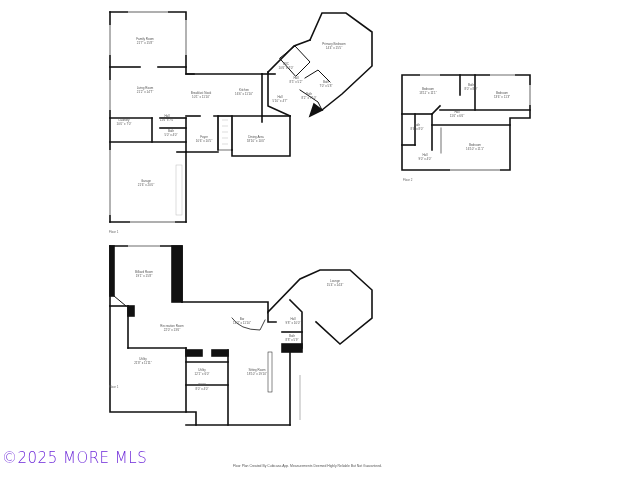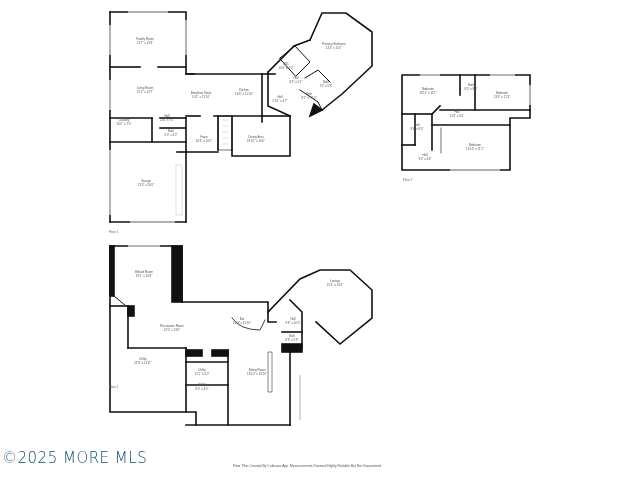--- a/index.html
+++ b/index.html
@@ -4,21 +4,21 @@
 <style>
   html, body { margin: 0; padding: 0; background: #ffffff; }
   body { width: 640px; height: 480px; position: relative; overflow: hidden;
          font-family: "Liberation Sans", sans-serif; color: #333; }
   .plan { position: absolute; left: 0; top: 0; width: 640px; height: 480px; }
   .lbl { position: absolute; font-size: 3px; line-height: 3.6px; text-align: center;
          color: #555; transform: translate(-50%, -50%); white-space: nowrap; }
   .lbl .nm { display: block; }
   .lbl .dim { display: block; }
   .floor-lbl { position: absolute; font-size: 3px; color: #666; }
-  .watermark { position: absolute; left: 2px; top: 449px; font-size: 15px; color: #0c4a6e;
+  .watermark { position: absolute; left: 2px; top: 449px; font-size: 15px; color: #6d28d9;
                letter-spacing: 0.5px; font-family: "DejaVu Sans", sans-serif; font-weight: 300; }
   .credit { position: absolute; left: 233px; top: 464px; font-size: 3.4px; color: #555; }
 </style>
 </head>
 <body>
 
 <svg class="plan" viewBox="0 0 640 480" xmlns="http://www.w3.org/2000/svg">
   <g fill="none" stroke="#111" stroke-width="1.6" stroke-linecap="square">
 
     <g>

